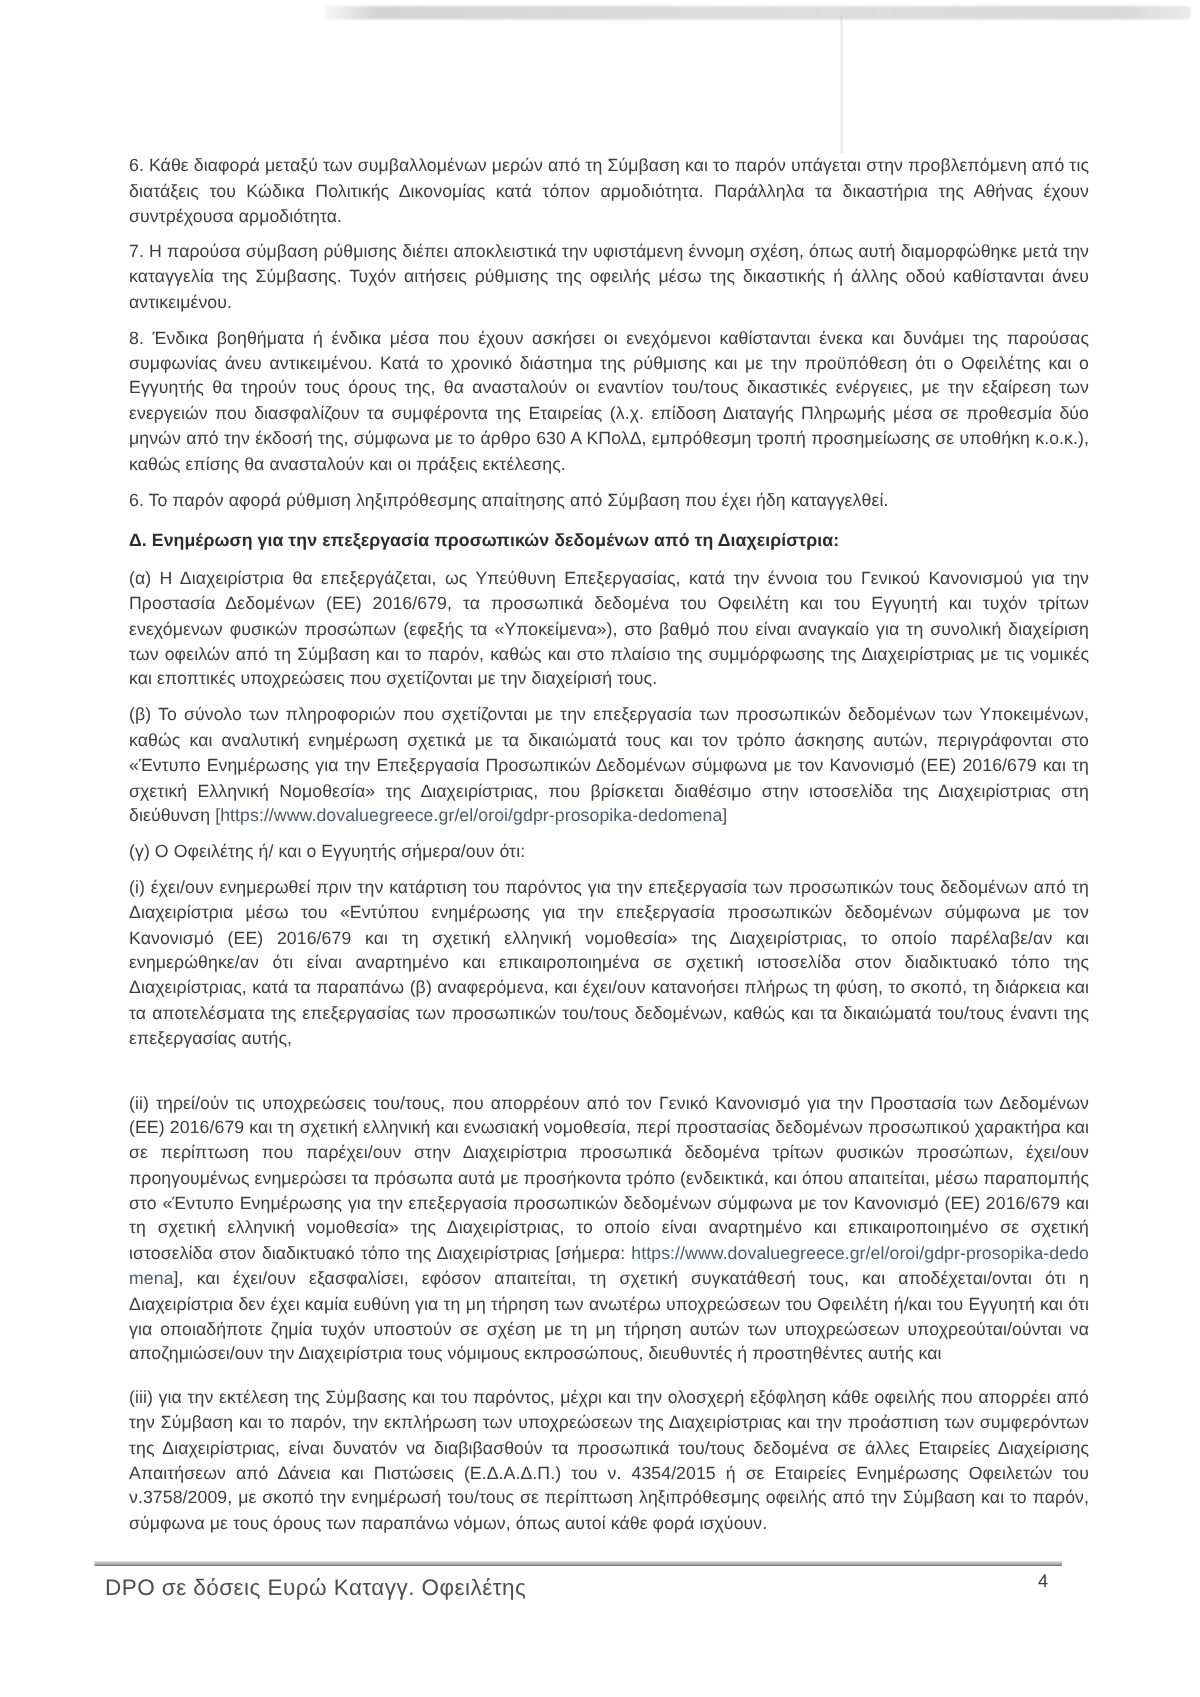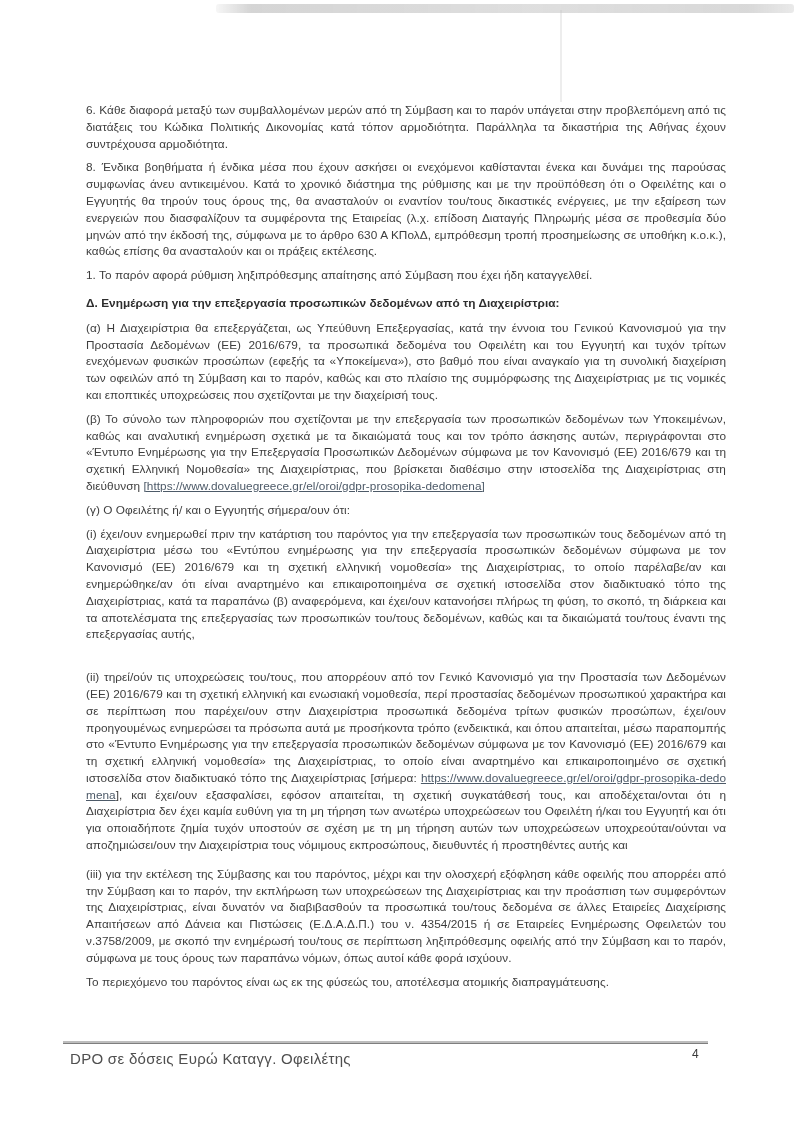--- a/index.html
+++ b/index.html
@@ -51,21 +51,20 @@
     font-weight: bold;
     color: #2d2d2d;
     margin-bottom: 8px;
     text-align: left;
     margin-top: 11px;
   }
   .gap-before-ii { margin-top: 26px; }
   .gap-before-iii { margin-top: 12px; }
   .gdpr-link {
     color: #4d5a68;
-    text-decoration: underline;
     cursor: pointer;
     word-break: break-all;
   }
   
   .footer-rule {
     position: absolute;
     left: 63px; top: 1041px;
     width: 645px; height: 3px;
     background: #bdbdbd;
     border-bottom: 1px solid #7e7e7e;
@@ -89,40 +88,40 @@
 
 <div class="page">
 
   <div class="scan-streak-top"></div>
   <div class="scan-line-vertical"></div>
 
   <div class="content">
 
     <div class="para">6. Κάθε διαφορά μεταξύ των συμβαλλομένων μερών από τη Σύμβαση και το παρόν υπάγεται στην προβλεπόμενη από τις διατάξεις του Κώδικα Πολιτικής Δικονομίας κατά τόπον αρμοδιότητα. Παράλληλα τα δικαστήρια της Αθήνας έχουν συντρέχουσα αρμοδιότητα.</div>
 
+    <div class="para">7. Η παρούσα σύμβαση ρύθμισης διέπει αποκλειστικά την υφιστάμενη έννομη σχέση, όπως αυτή διαμορφώθηκε μετά την καταγγελία της Σύμβασης. Τυχόν αιτήσεις ρύθμισης της οφειλής μέσω της δικαστικής ή άλλης οδού καθίστανται άνευ αντικειμένου.</div>
 
     <div class="para">8. Ένδικα βοηθήματα ή ένδικα μέσα που έχουν ασκήσει οι ενεχόμενοι καθίστανται ένεκα και δυνάμει της παρούσας συμφωνίας άνευ αντικειμένου. Κατά το χρονικό διάστημα της ρύθμισης και με την προϋπόθεση ότι ο Οφειλέτης και ο Εγγυητής θα τηρούν τους όρους της, θα ανασταλούν οι εναντίον του/τους δικαστικές ενέργειες, με την εξαίρεση των ενεργειών που διασφαλίζουν τα συμφέροντα της Εταιρείας (λ.χ. επίδοση Διαταγής Πληρωμής μέσα σε προθεσμία δύο μηνών από την έκδοσή της, σύμφωνα με το άρθρο 630 Α ΚΠολΔ, εμπρόθεσμη τροπή προσημείωσης σε υποθήκη κ.ο.κ.), καθώς επίσης θα ανασταλούν και οι πράξεις εκτέλεσης.</div>
 
-    <div class="para single">1. Το παρόν αφορά ρύθμιση ληξιπρόθεσμης απαίτησης από Σύμβαση που έχει ήδη καταγγελθεί.</div>
+    <div class="para single">6. Το παρόν αφορά ρύθμιση ληξιπρόθεσμης απαίτησης από Σύμβαση που έχει ήδη καταγγελθεί.</div>
 
     <div class="heading-d">Δ. Ενημέρωση για την επεξεργασία προσωπικών δεδομένων από τη Διαχειρίστρια:</div>
 
     <div class="para">(α) Η Διαχειρίστρια θα επεξεργάζεται, ως Υπεύθυνη Επεξεργασίας, κατά την έννοια του Γενικού Κανονισμού για την Προστασία Δεδομένων (ΕΕ) 2016/679, τα προσωπικά δεδομένα του Οφειλέτη και του Εγγυητή και τυχόν τρίτων ενεχόμενων φυσικών προσώπων (εφεξής τα «Υποκείμενα»), στο βαθμό που είναι αναγκαίο για τη συνολική διαχείριση των οφειλών από τη Σύμβαση και το παρόν, καθώς και στο πλαίσιο της συμμόρφωσης της Διαχειρίστριας με τις νομικές και εποπτικές υποχρεώσεις που σχετίζονται με την διαχείρισή τους.</div>
 
     <div class="para"><span>(β) Το σύνολο των πληροφοριών που σχετίζονται με την επεξεργασία των προσωπικών δεδομένων των Υποκειμένων, καθώς και αναλυτική ενημέρωση σχετικά με τα δικαιώματά τους και τον τρόπο άσκησης αυτών, περιγράφονται στο «Έντυπο Ενημέρωσης για την Επεξεργασία Προσωπικών Δεδομένων σύμφωνα με τον Κανονισμό (ΕΕ) 2016/679 και τη σχετική Ελληνική Νομοθεσία» της Διαχειρίστριας, που βρίσκεται διαθέσιμο στην ιστοσελίδα της Διαχειρίστριας στη διεύθυνση </span><span class="gdpr-link">[https://www.dovaluegreece.gr/el/oroi/gdpr-prosopika-dedomena]</span></div>
 
     <div class="para single">(γ) Ο Οφειλέτης ή/ και ο Εγγυητής σήμερα/ουν ότι:</div>
 
     <div class="para">(i) έχει/ουν ενημερωθεί πριν την κατάρτιση του παρόντος για την επεξεργασία των προσωπικών τους δεδομένων από τη Διαχειρίστρια μέσω του «Εντύπου ενημέρωσης για την επεξεργασία προσωπικών δεδομένων σύμφωνα με τον Κανονισμό (ΕΕ) 2016/679 και τη σχετική ελληνική νομοθεσία» της Διαχειρίστριας, το οποίο παρέλαβε/αν και ενημερώθηκε/αν ότι είναι αναρτημένο και επικαιροποιημένα σε σχετική ιστοσελίδα στον διαδικτυακό τόπο της Διαχειρίστριας, κατά τα παραπάνω (β) αναφερόμενα, και έχει/ουν κατανοήσει πλήρως τη φύση, το σκοπό, τη διάρκεια και τα αποτελέσματα της επεξεργασίας των προσωπικών του/τους δεδομένων, καθώς και τα δικαιώματά του/τους έναντι της επεξεργασίας αυτής,</div>
 
     <div class="para gap-before-ii"><span>(ii) τηρεί/ούν τις υποχρεώσεις του/τους, που απορρέουν από τον Γενικό Κανονισμό για την Προστασία των Δεδομένων (ΕΕ) 2016/679 και τη σχετική ελληνική και ενωσιακή νομοθεσία, περί προστασίας δεδομένων προσωπικού χαρακτήρα και σε περίπτωση που παρέχει/ουν στην Διαχειρίστρια προσωπικά δεδομένα τρίτων φυσικών προσώπων, έχει/ουν προηγουμένως ενημερώσει τα πρόσωπα αυτά με προσήκοντα τρόπο (ενδεικτικά, και όπου απαιτείται, μέσω παραπομπής στο «Έντυπο Ενημέρωσης για την επεξεργασία προσωπικών δεδομένων σύμφωνα με τον Κανονισμό (ΕΕ) 2016/679 και τη σχετική ελληνική νομοθεσία» της Διαχειρίστριας, το οποίο είναι αναρτημένο και επικαιροποιημένο σε σχετική ιστοσελίδα στον διαδικτυακό τόπο της Διαχειρίστριας [σήμερα: </span><span class="gdpr-link">https://www.dovaluegreece.gr/el/oroi/gdpr-prosopika-dedomena</span><span>], και έχει/ουν εξασφαλίσει, εφόσον απαιτείται, τη σχετική συγκατάθεσή τους, και αποδέχεται/ονται ότι η Διαχειρίστρια δεν έχει καμία ευθύνη για τη μη τήρηση των ανωτέρω υποχρεώσεων του Οφειλέτη ή/και του Εγγυητή και ότι για οποιαδήποτε ζημία τυχόν υποστούν σε σχέση με τη μη τήρηση αυτών των υποχρεώσεων υποχρεούται/ούνται να αποζημιώσει/ουν την Διαχειρίστρια τους νόμιμους εκπροσώπους, διευθυντές ή προστηθέντες αυτής και</span></div>
 
     <div class="para gap-before-iii">(iii) για την εκτέλεση της Σύμβασης και του παρόντος, μέχρι και την ολοσχερή εξόφληση κάθε οφειλής που απορρέει από την Σύμβαση και το παρόν, την εκπλήρωση των υποχρεώσεων της Διαχειρίστριας και την προάσπιση των συμφερόντων της Διαχειρίστριας, είναι δυνατόν να διαβιβασθούν τα προσωπικά του/τους δεδομένα σε άλλες Εταιρείες Διαχείρισης Απαιτήσεων από Δάνεια και Πιστώσεις (Ε.Δ.Α.Δ.Π.) του ν. 4354/2015 ή σε Εταιρείες Ενημέρωσης Οφειλετών του ν.3758/2009, με σκοπό την ενημέρωσή του/τους σε περίπτωση ληξιπρόθεσμης οφειλής από την Σύμβαση και το παρόν, σύμφωνα με τους όρους των παραπάνω νόμων, όπως αυτοί κάθε φορά ισχύουν.</div>
 
-    <div class="para single">Το περιεχόμενο του παρόντος είναι ως εκ της φύσεώς του, αποτέλεσμα ατομικής διαπραγμάτευσης.</div>
 
   </div>
 
   <div class="footer-rule"></div>
   <div class="footer-text">DPO σε δόσεις Ευρώ Καταγγ. Οφειλέτης</div>
   <div class="page-number">4</div>
 
 </div>
 
 </body></html>

